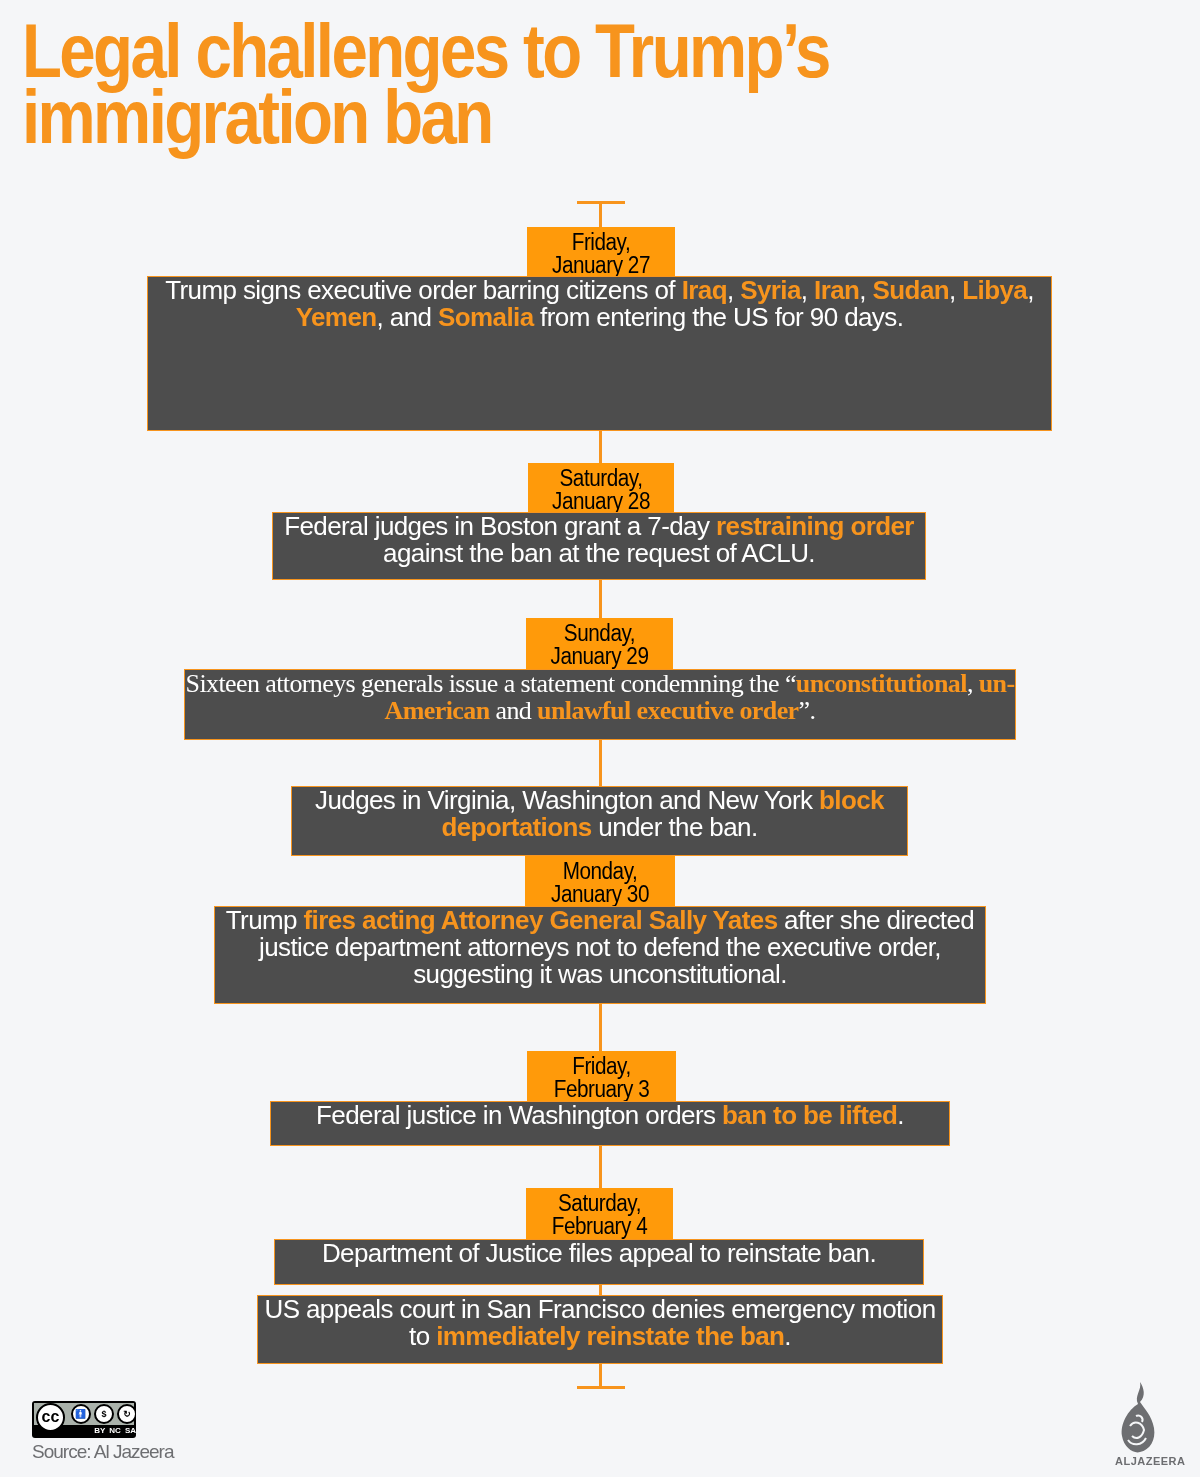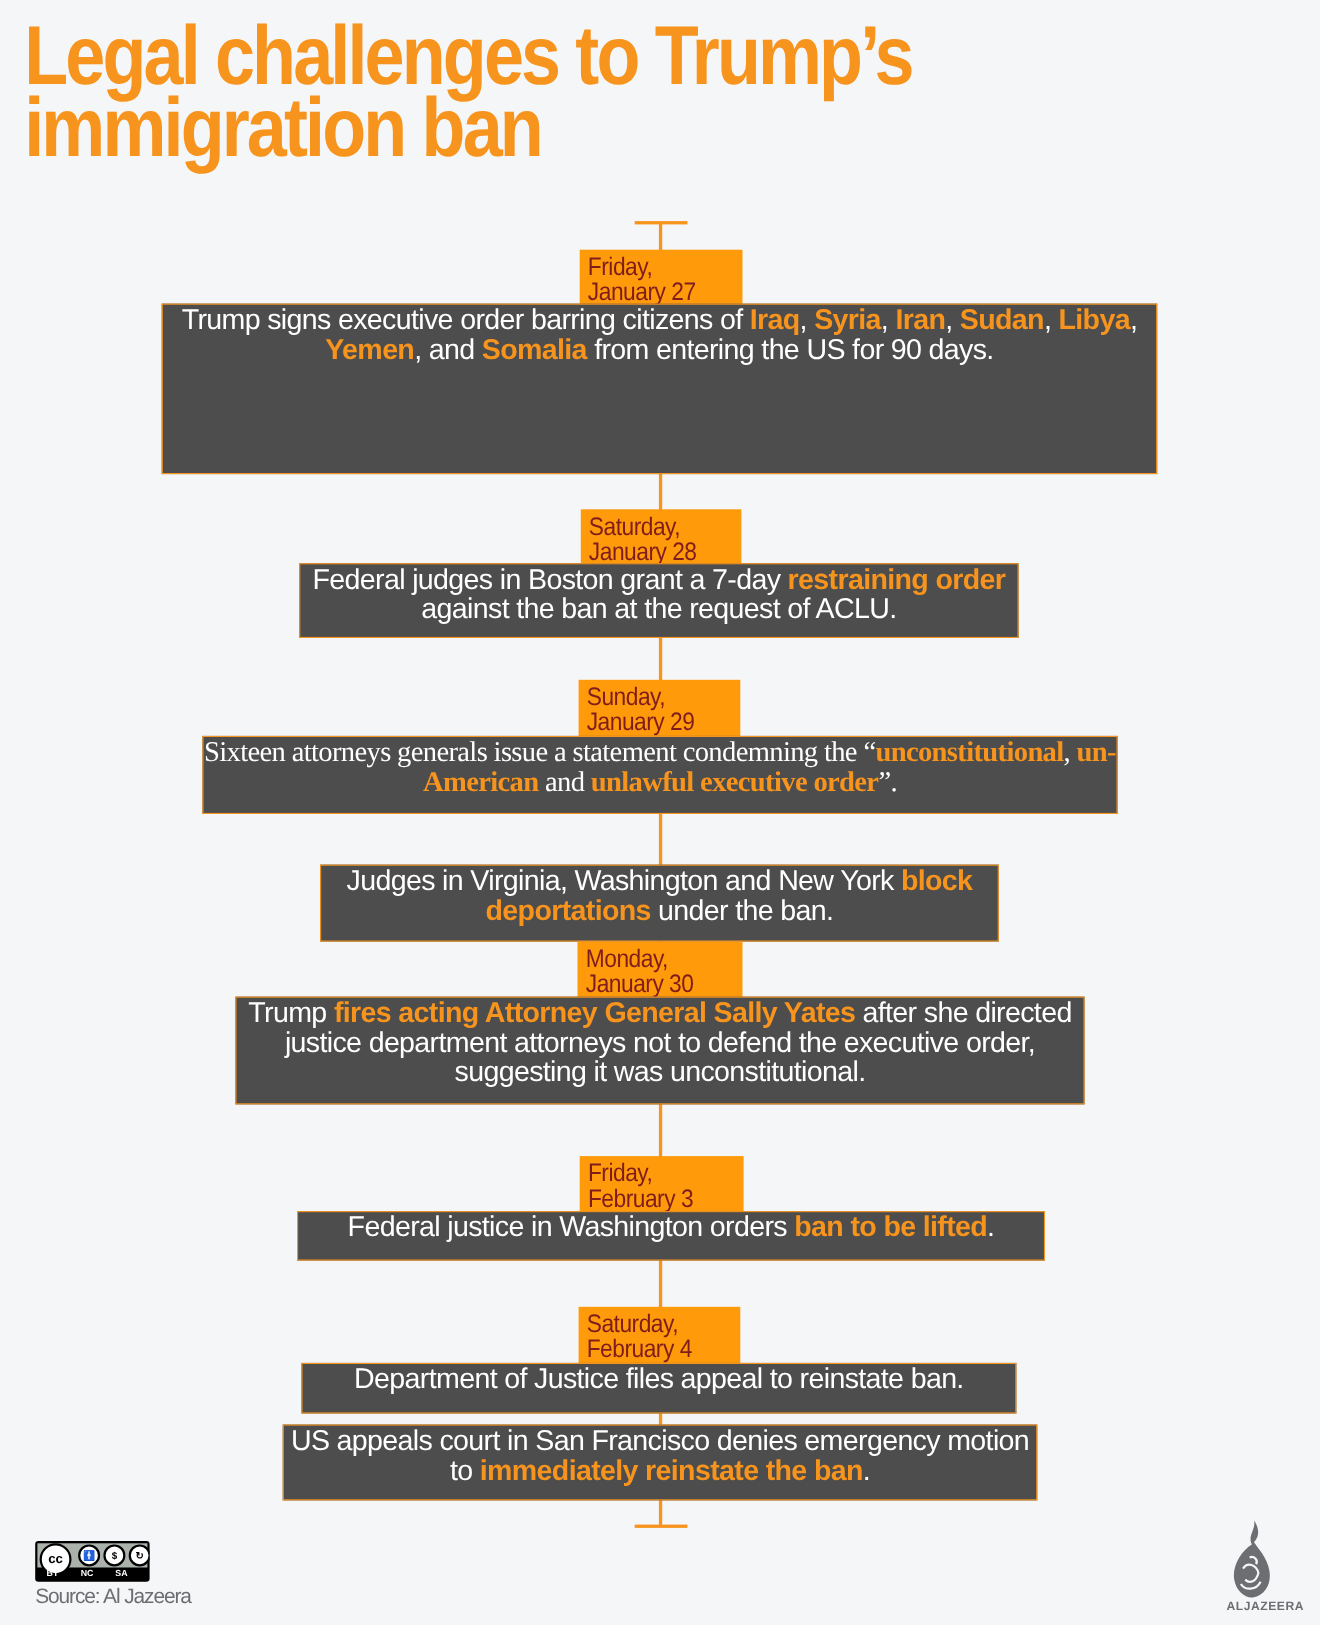--- a/index.html
+++ b/index.html
@@ -13,21 +13,21 @@
     letter-spacing:-3px; transform:scaleX(0.86); transform-origin:left top;
     white-space:nowrap;
   }
   .timeline-line {
     position:absolute; left:599px; width:3px; background:#f7941d; top:202px; height:1186px;
   }
   .cap {
     position:absolute; height:3px; background:#f7941d; width:48px; left:577px;
   }
   .date-tag {
-    position:absolute; background:#ff9a0a; color:#7f1d1d; 
+    position:absolute; background:#ff9a0a; color:#000000; text-align:center;
     font-size:23px; line-height:23px; padding-top:4px;
     letter-spacing:-0.5px;
   }
   .date-tag span { display:block; transform:scaleX(0.9); }
   .box {
     position:absolute; background:#4d4d4d; border:1.5px solid #f7941d;
     color:#fff; text-align:center; font-size:26px; line-height:27px;
     box-sizing:border-box; display:flex; justify-content:center;
     letter-spacing:-0.6px;
   }
@@ -39,21 +39,21 @@
     background:#000; border-radius:3px; overflow:hidden;
   }
   .cc-top { position:absolute; left:2px; top:2px; width:100px; height:22px; background:#aab2ab; }
   .cc-circle {
     position:absolute; top:3px; width:20px; height:20px; border-radius:50%;
     background:#fff; border:2px solid #000; box-sizing:border-box;
     font-size:9px; font-weight:bold; color:#000; text-align:center; line-height:16px;
   }
   .cc-labels {
     position:absolute; left:0; top:25px; width:104px; font-size:8px; font-weight:bold; color:#fff;
-    display:flex; justify-content:flex-end; gap:20px; padding-right:20px; box-sizing:border-box;
+    display:flex; justify-content:flex-end; gap:4px; padding-right:0; box-sizing:border-box;
   }
   .source {
     position:absolute; left:32px; top:1441px; color:#6d6e71; font-size:19px; letter-spacing:-1px;
   }
   .logo {
     position:absolute; left:1112px; top:1380px; width:50px; height:95px;
   }
   .logo-text {
     position:absolute; left:1115px; top:1455px; font-size:11px; font-weight:bold; color:#6d6e71; letter-spacing:0.5px;text-align:right;
   }
@@ -120,21 +120,21 @@
 </div>
 <div class="box" style="left:274px; top:1239px; width:650px; height:46px;">
     <p><span>Department of Justice files appeal to reinstate ban.</span></p>
   </div>
 <div class="box" style="left:257px; top:1295px; width:686px; height:69px;">
     <p><span>US appeals court in San Francisco denies emergency motion to </span><span class="hl">immediately reinstate the ban</span><span>.</span></p>
   </div>
 
 <div class="cc-badge">
   <div class="cc-top"></div>
-  <div class="cc-circle" style="left:4px; top:2px; width:29px; height:29px; line-height:24px; font-size:12px;">cc</div>
+  <div class="cc-circle" style="left:4px; top:2px; width:29px; height:29px; line-height:24px; font-size:16px;">cc</div>
   <div class="cc-circle" style="left:39px;">🚹</div>
   <div class="cc-circle" style="left:62px;">$</div>
   <div class="cc-circle" style="left:85px;">↻</div>
   <div class="cc-labels">
     <span>BY</span>
     <span>NC</span>
     <span>SA</span>
   </div>
 </div>
 <div class="source">Source: Al Jazeera</div>

